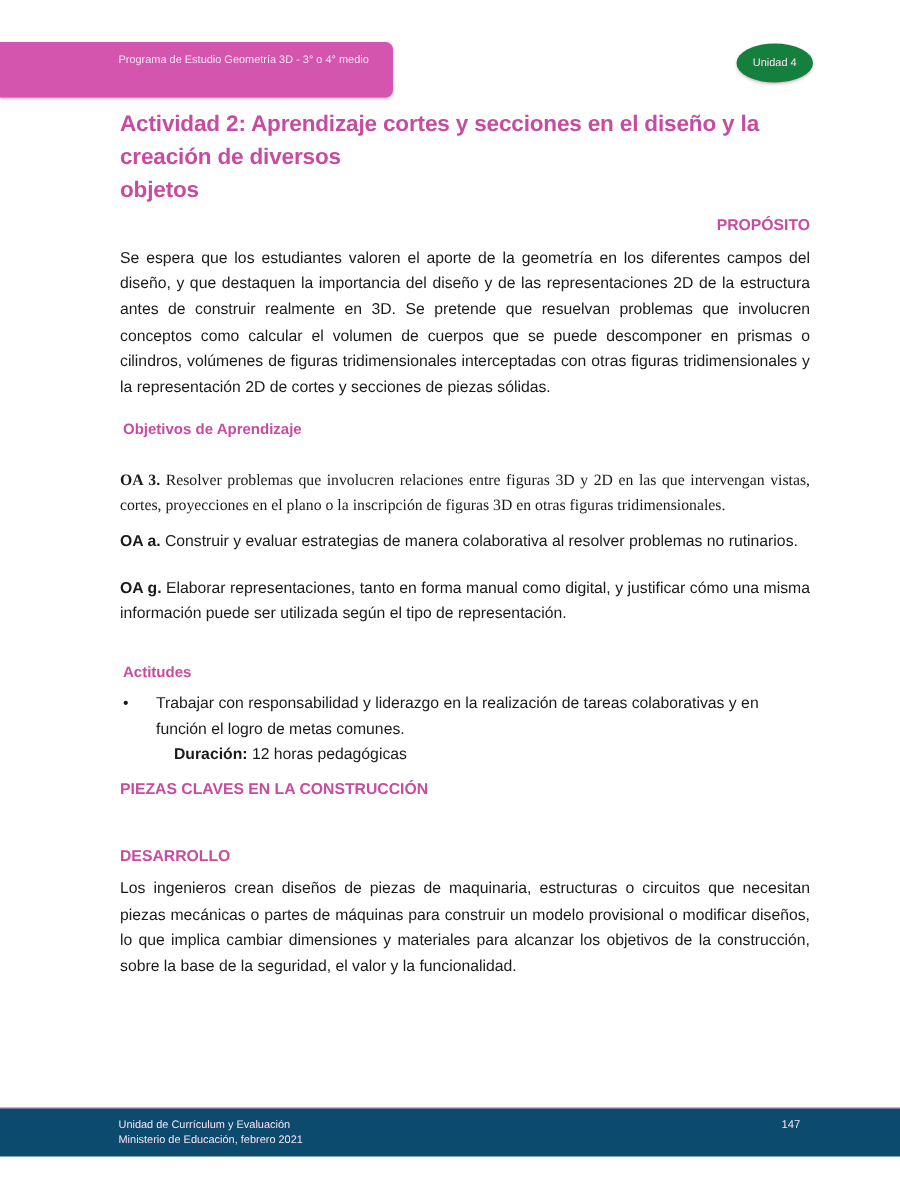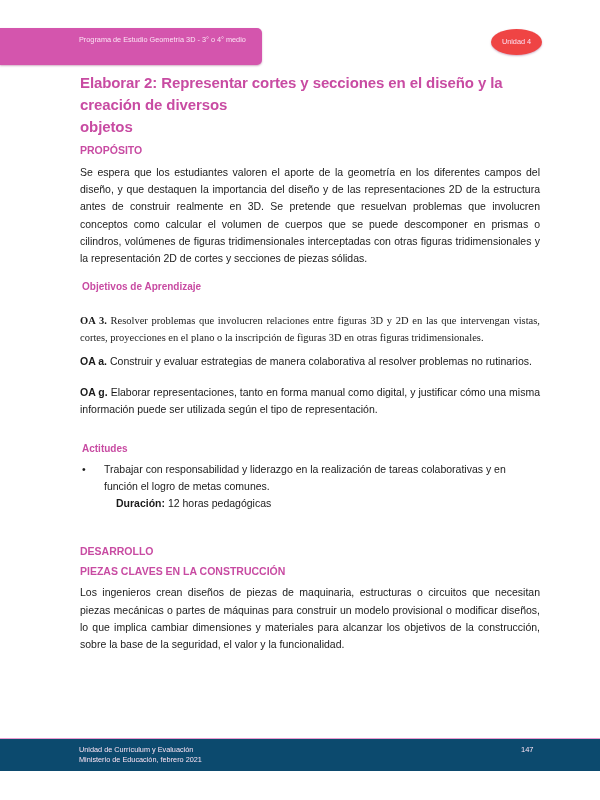--- a/index.html
+++ b/index.html
@@ -32,21 +32,21 @@
       font-size: 7.3px;
       color: #fbe3f4;
       white-space: nowrap;
     }
     .unit-badge {
       position: absolute;
       left: 491px;
       top: 29px;
       width: 51px;
       height: 26px;
-      background: #ef4444;
+      background: #15803d;
       border-radius: 50%;
       box-shadow: 0 1px 2px rgba(120,30,90,0.35);
     }
     .unit-badge-text {
       position: absolute;
       left: 0;
       right: 0;
       top: 8px;
       text-align: center;
       font-size: 7.3px;
@@ -125,25 +125,25 @@
 <div class="header-bar">
   <span class="header-bar-text">Programa de Estudio Geometría 3D - 3° o 4° medio</span>
 </div>
 <div class="unit-badge">
   <div class="unit-badge-text">Unidad 4</div>
 </div>
 
 <div class="content">
 
   <h1 class="activity-title">
-    <span>Elaborar 2: Representar cortes y secciones en el diseño y la creación de diversos</span><br>
+    <span>Actividad 2: Aprendizaje cortes y secciones en el diseño y la creación de diversos</span><br>
     <span>objetos</span>
   </h1>
 
-  <h2 class="section-heading" style="margin-top:6px;">PROPÓSITO</h2>
+  <h2 class="section-heading" style="margin-top:6px;text-align:right;">PROPÓSITO</h2>
 
   <p class="para" style="margin-top:8px;">Se espera que los estudiantes valoren el aporte de la geometría en los diferentes campos del diseño, y que destaquen la importancia del diseño y de las representaciones 2D de la estructura antes de construir realmente en 3D. Se pretende que resuelvan problemas que involucren conceptos como calcular el volumen de cuerpos que se puede descomponer en prismas o cilindros, volúmenes de figuras tridimensionales interceptadas con otras figuras tridimensionales y la representación 2D de cortes y secciones de piezas sólidas.</p>
 
   <h3 class="sub-heading" style="margin-top:14px; margin-left:2px;">Objetivos de Aprendizaje</h3>
 
   <p class="para" style="margin-top:20px;font-family:Liberation Serif, serif;">
     <span class="bold">OA 3.</span><span> Resolver problemas que involucren relaciones entre figuras 3D y 2D en las que intervengan vistas, cortes, proyecciones en el plano o la inscripción de figuras 3D en otras figuras tridimensionales.</span>
   </p>
 
   <p class="para" style="margin-top:6px;">
@@ -158,23 +158,23 @@
 
   <div class="bullet-row" style="margin-top:7px;">
     <span class="bullet-dot">•</span>
     <span style="width:420px;">Trabajar con responsabilidad y liderazgo en la realización de tareas colaborativas y en función el logro de metas comunes.</span>
   </div>
 
   <p class="para" style="margin-top:0;padding-left:36px;">
     <span class="bold">Duración:</span><span> 12 horas pedagógicas</span>
   </p>
 
+  <h2 class="section-heading" style="margin-top:8px;">PIEZAS CLAVES EN LA CONSTRUCCIÓN</h2>
+
   <h2 class="section-heading" style="margin-top:33px;">DESARROLLO</h2>
-
-  <h2 class="section-heading" style="margin-top:8px;">PIEZAS CLAVES EN LA CONSTRUCCIÓN</h2>
 
   <p class="para" style="margin-top:7px;">Los ingenieros crean diseños de piezas de maquinaria, estructuras o circuitos que necesitan piezas mecánicas o partes de máquinas para construir un modelo provisional o modificar diseños, lo que implica cambiar dimensiones y materiales para alcanzar los objetivos de la construcción, sobre la base de la seguridad, el valor y la funcionalidad.</p>
 </div>
 
 <div class="footer-bar">
   <span class="footer-line" style="top:6px;">Unidad de Currículum y Evaluación</span>
   <span class="footer-line" style="top:16px;">Ministerio de Educación, febrero 2021</span>
   <span class="footer-page">147</span>
 </div>
 

